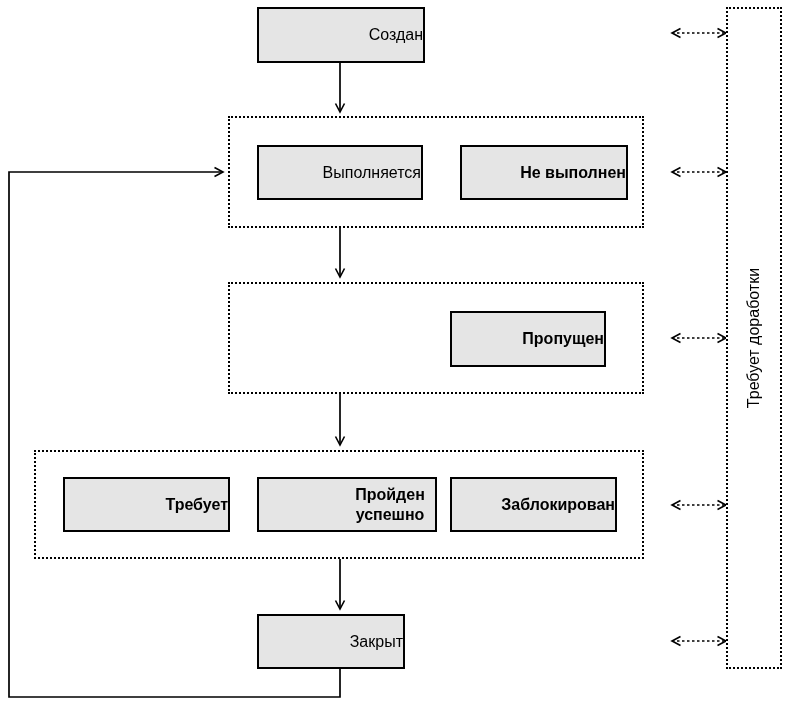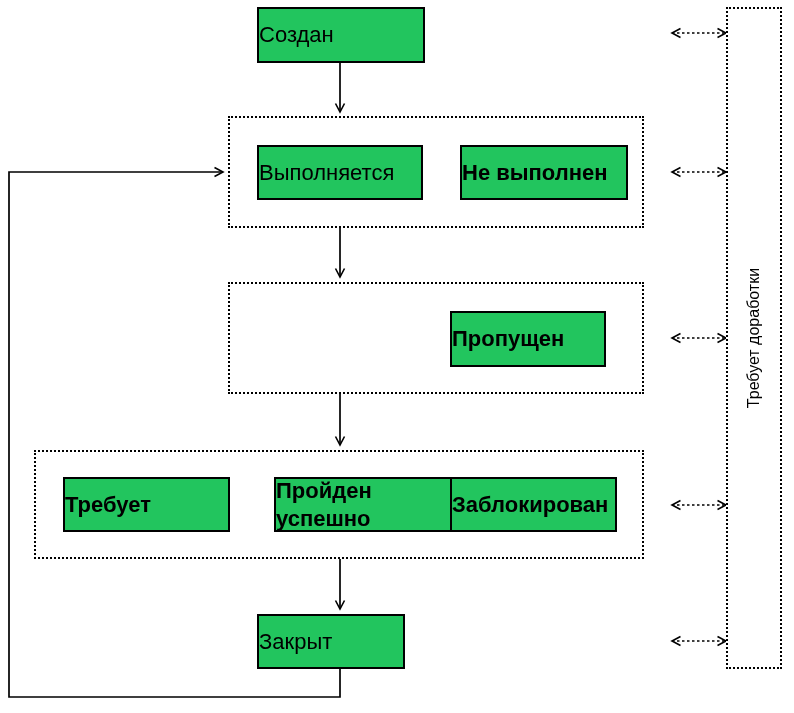--- a/index.html
+++ b/index.html
@@ -32,26 +32,26 @@
     position: absolute;
     top: 50%; left: 50%;
     transform: translate(-50%, -50%) rotate(-90deg);
     white-space: nowrap;
     font-size: 16px;
     color: #000000;
   }
   .node {
     position: absolute;
     border: 2px solid #000000;
-    background: #22c55e;
+    background: #e5e5e5;
     display: flex;
     align-items: center;
-    justify-content: flex-start;
+    justify-content: flex-end;
     text-align: center;
-    font-size: 22px;
+    font-size: 16px;
     line-height: 1.25;
   }
   .node.bold { font-weight: bold; }
   .node span { display: inline-block; }
   .node .wrap { max-width: 90px; }
 </style>
 </head>
 <body>
 
 <div class="canvas">
@@ -99,21 +99,21 @@
 
 
   <div class="node bold" style="left:450px; top:311px; width:156px; height:56px;">
     <span>Пропущен</span>
   </div>
 
   <div class="node bold" style="left:63px; top:477px; width:167px; height:55px;">
     <span>Требует</span>
   </div>
 
-  <div class="node bold" style="left:257px; top:477px; width:180px; height:55px;margin-left:17px;">
+  <div class="node bold" style="left:257px; top:477px; width:180px; height:55px;">
     <span class="wrap">Пройден успешно</span>
   </div>
 
   <div class="node bold" style="left:450px; top:477px; width:167px; height:55px;">
     <span>Заблокирован</span>
   </div>
 
   <div class="node" style="left:257px; top:614px; width:148px; height:55px;">
     <span>Закрыт</span>
   </div>

